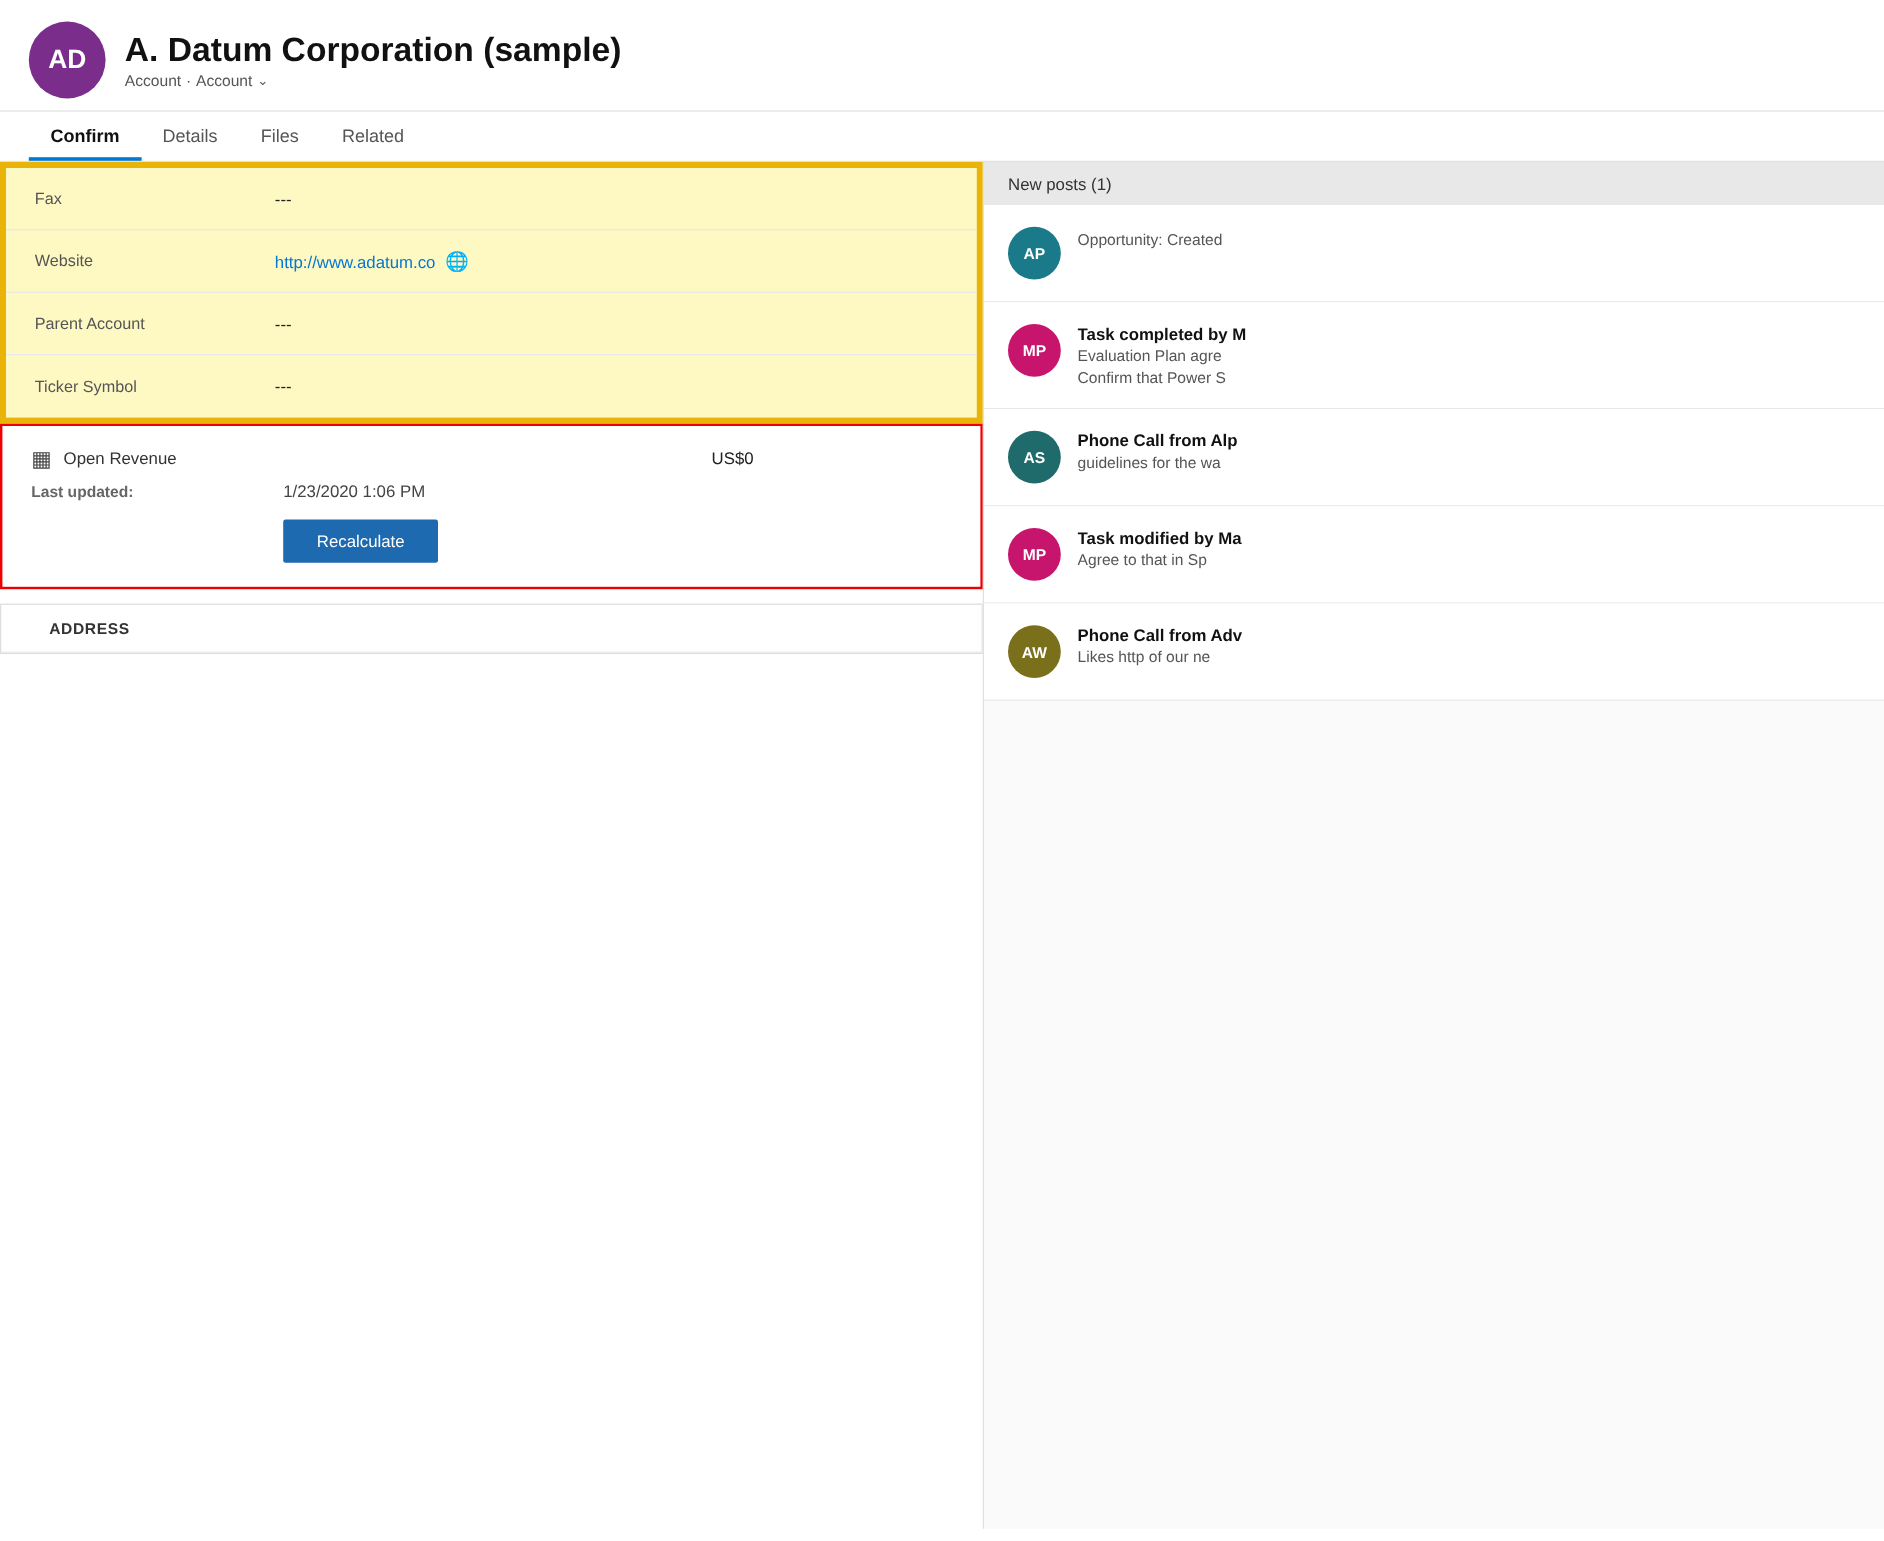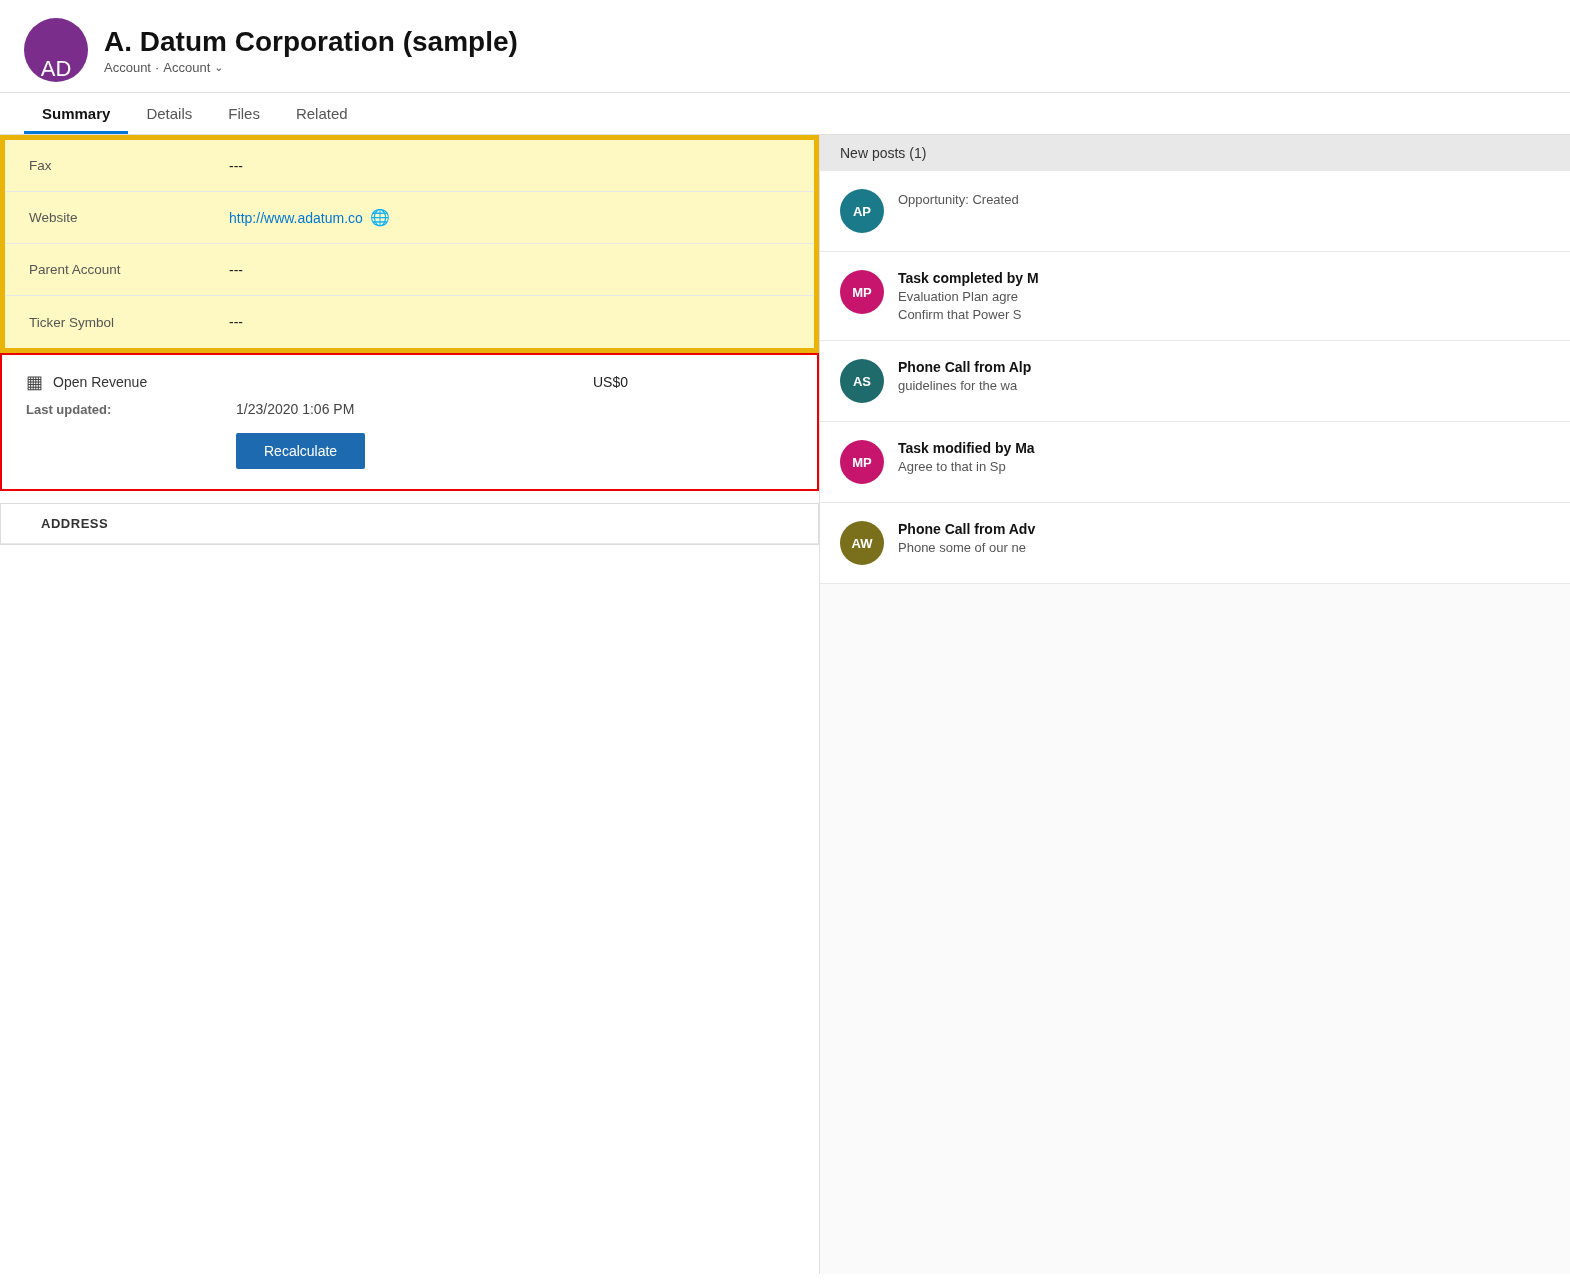--- a/index.html
+++ b/index.html
@@ -1,20 +1,20 @@
 <!DOCTYPE html>
 <html><head>
   <meta charset="utf-8">
   <style>
     * { box-sizing: border-box; margin: 0; padding: 0; }
     body { font-family: 'Segoe UI', Arial, sans-serif; background: #fff; color: #333; font-size: 14px; overflow: hidden; width: 1570px; min-height: 1284px; }
 
     
     .header { display: flex; align-items: center; padding: 18px 24px 10px 24px; border-bottom: 1px solid #e0e0e0; }
-    .avatar { width: 64px; height: 64px; border-radius: 50%; background: #7b2d8b; display: flex; align-items: flex-end; justify-content: center; color: #fff; font-size: 22px; font-weight: 400; flex-shrink: 0; margin-right: 16px; }
+    .avatar { width: 64px; height: 64px; border-radius: 50%; background: #7b2d8b; display: flex; align-items: center; justify-content: center; color: #fff; font-size: 22px; font-weight: 700; flex-shrink: 0; margin-right: 16px; }
     .header-info { display: flex; flex-direction: column; }
     .header-title { font-size: 28px; font-weight: 600; color: #111; }
     .header-subtitle { font-size: 13px; color: #555; display: flex; align-items: center; gap: 4px; margin-top: 2px; }
     .header-subtitle .chevron { font-size: 11px; }
 
     
     .tabs { display: flex; align-items: flex-end; padding: 0 24px; border-bottom: 1px solid #e0e0e0; }
     .tab { padding: 12px 18px; font-size: 15px; color: #555; cursor: pointer; position: relative; }
     .tab.active { color: #111; font-weight: 600; }
     .tab.active::after { content: ''; position: absolute; bottom: 0; left: 0; right: 0; height: 3px; background: #0078d4; }
@@ -76,21 +76,21 @@
       <span>Account</span>
       <span>·</span>
       <span style="cursor:pointer;">Account</span>
       <span class="chevron" style="cursor:pointer;">⌄</span>
     </div>
   </div>
 </div>
 
 <div class="tabs">
   <div class="tab active" style="color:#111;font-weight:600;">
-    <span>Summary</span>
+    <span>Confirm</span>
   </div>
   <div class="tab">
     <span>Details</span>
   </div>
   <div class="tab">
     <span>Files</span>
   </div>
   <div class="tab">
     <span>Related</span>
   </div>
@@ -193,20 +193,20 @@
           <div class="activity-sub">Agree to that in Sp</div>
         </div>
       </div>
 
       <div class="activity-item">
         <div class="activity-avatar color-olive">
           <span>AW</span>
         </div>
         <div class="activity-content">
           <div class="activity-title">Phone Call from Adv</div>
-          <div class="activity-sub">Phone some of our ne</div>
+          <div class="activity-sub">Likes http of our ne</div>
         </div>
       </div>
 
     </div>
   </div>
 
 </div>
 
 </body></html>

